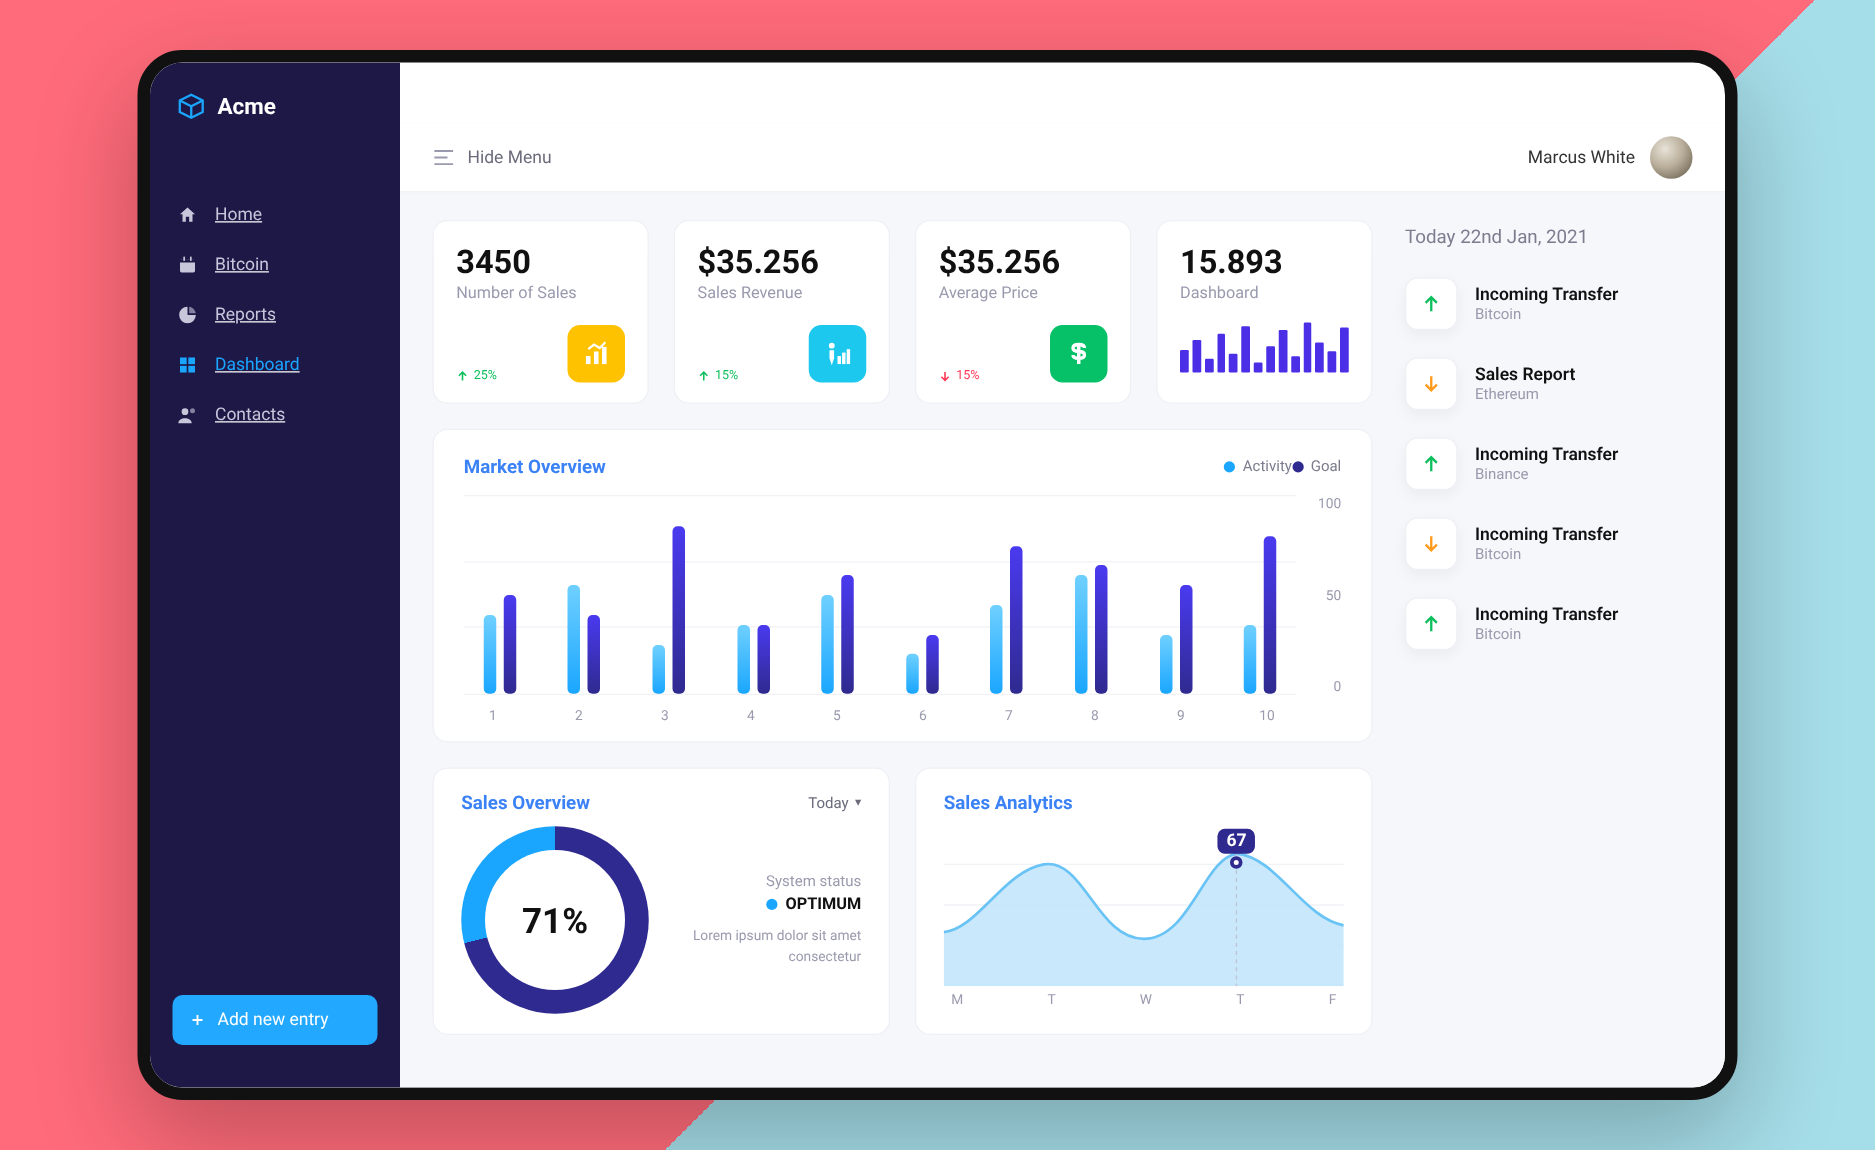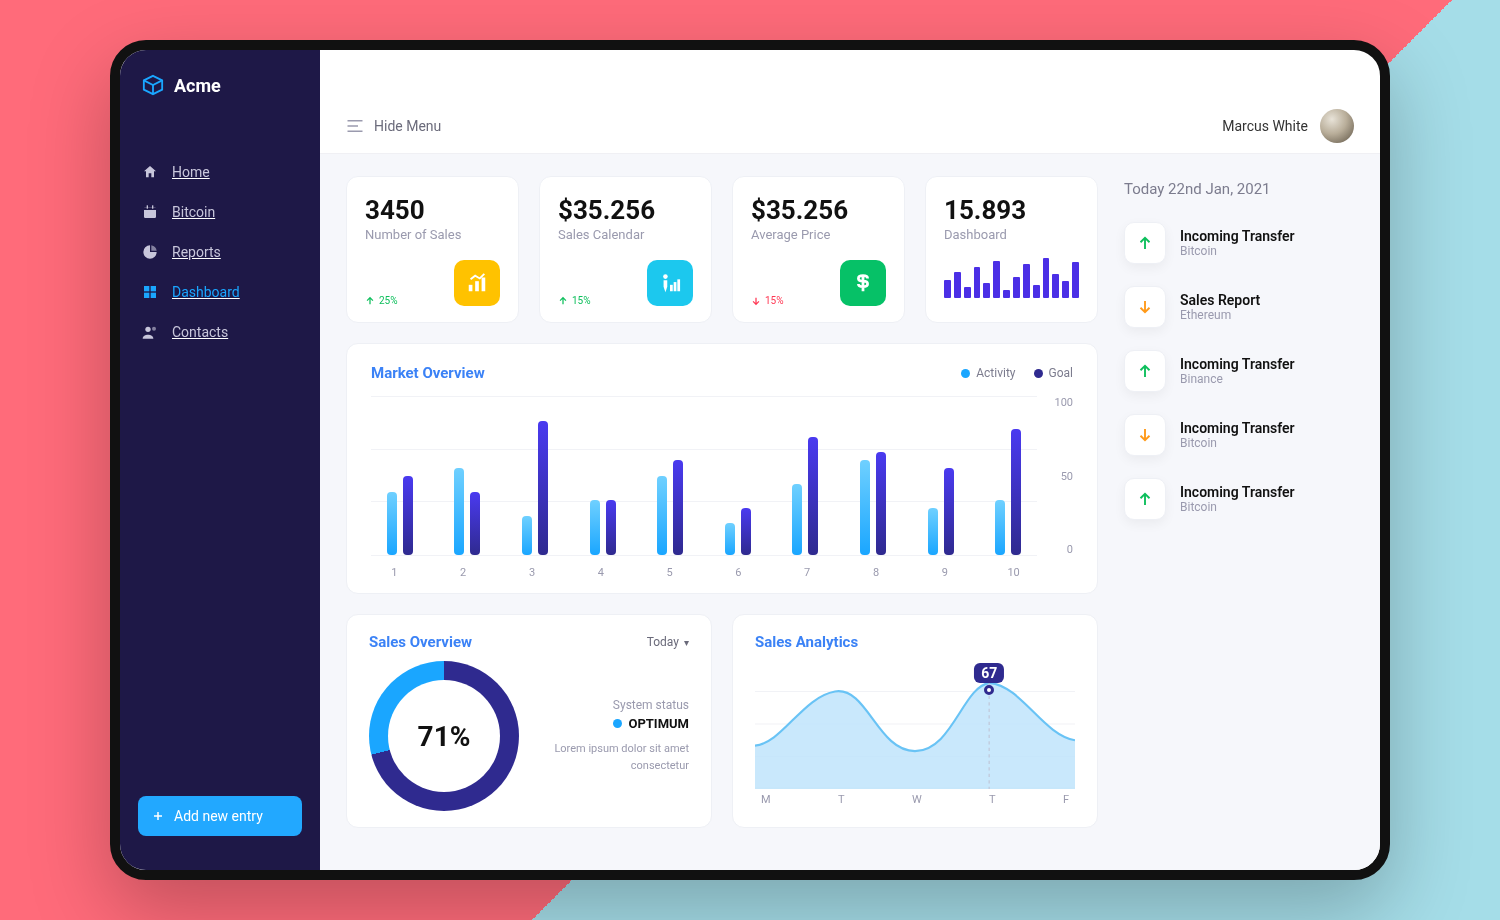--- a/index.html
+++ b/index.html
@@ -61,21 +61,21 @@
 .pct.down { color:#ff3753; }
 .stat-icon { width:46px; height:46px; border-radius:10px; display:flex; align-items:center; justify-content:center; color:#fff; }
 .bg-yellow{background:#ffc200;} .bg-cyan{background:#1cc8ee;} .bg-green{background:#06c167;}
 .spark { display:flex; align-items:flex-end; gap:3px; height:44px; width:100%; }
 .spark span { flex:1; background:#4b2fe6; border-radius:1px; }
 
 .panel { background:#fff; border:1px solid #eef0f5; border-radius:12px; }
 .market { padding:20px 24px 14px; }
 .panel-head { display:flex; align-items:center; justify-content:space-between; }
 .panel-title { font-size:15px; font-weight:700; color:#3b82f6; }
-.legend { display:flex; gap:18px; font-size:12px; color:#7c7c8e; }
+.legend { display:flex; font-size:12px; color:#7c7c8e; }
 .legend-item { display:flex; align-items:center; gap:6px; }
 .dot { width:9px; height:9px; border-radius:50%; }
 .dot-activity{background:#1aa6ff;} .dot-goal{background:#2f2a8f;}
 
 .market-body { display:flex; margin-top:14px; }
 .bars-area { flex:1; display:flex; align-items:flex-end; gap:22px; height:160px; padding:0 6px; border-top:1px solid #f1f2f6; border-bottom:1px solid #f1f2f6; position:relative; }
 .bars-area::before, .bars-area::after { content:""; position:absolute; left:0; right:0; border-top:1px solid #f1f2f6; }
 .bars-area::before { top:33%; } .bars-area::after { top:66%; }
 .bar-pair { flex:1; display:flex; align-items:flex-end; justify-content:center; gap:6px; height:100%; z-index:1; }
 .bar { width:10px; border-radius:4px; }
@@ -213,21 +213,21 @@
                     <rect x="10" y="10" width="4" height="11"></rect>
                     <rect x="17" y="6" width="4" height="15"></rect>
                     <path d="M5 8l5-4 5 3 5-5" stroke="#fff" stroke-width="2" fill="none"></path>
                   </svg>
               </div>
             </div>
           </div>
 
           <div class="stat-card">
             <div class="stat-value">$35.256</div>
-            <div class="stat-label">Sales Calendar</div>
+            <div class="stat-label">Sales Revenue</div>
             <div class="stat-bottom">
               <div class="pct up">
                 <svg width="10" height="10" viewBox="0 0 24 24" stroke="currentColor" stroke-width="3" fill="none">
                     <path d="M12 20V4M5 11l7-7 7 7"></path>
                   </svg>
                 <span>15%</span>
               </div>
               <div class="stat-icon bg-cyan">
                 <svg width="22" height="22" viewBox="0 0 24 24" fill="currentColor">
                     <circle cx="7" cy="5" r="2.5"></circle>

